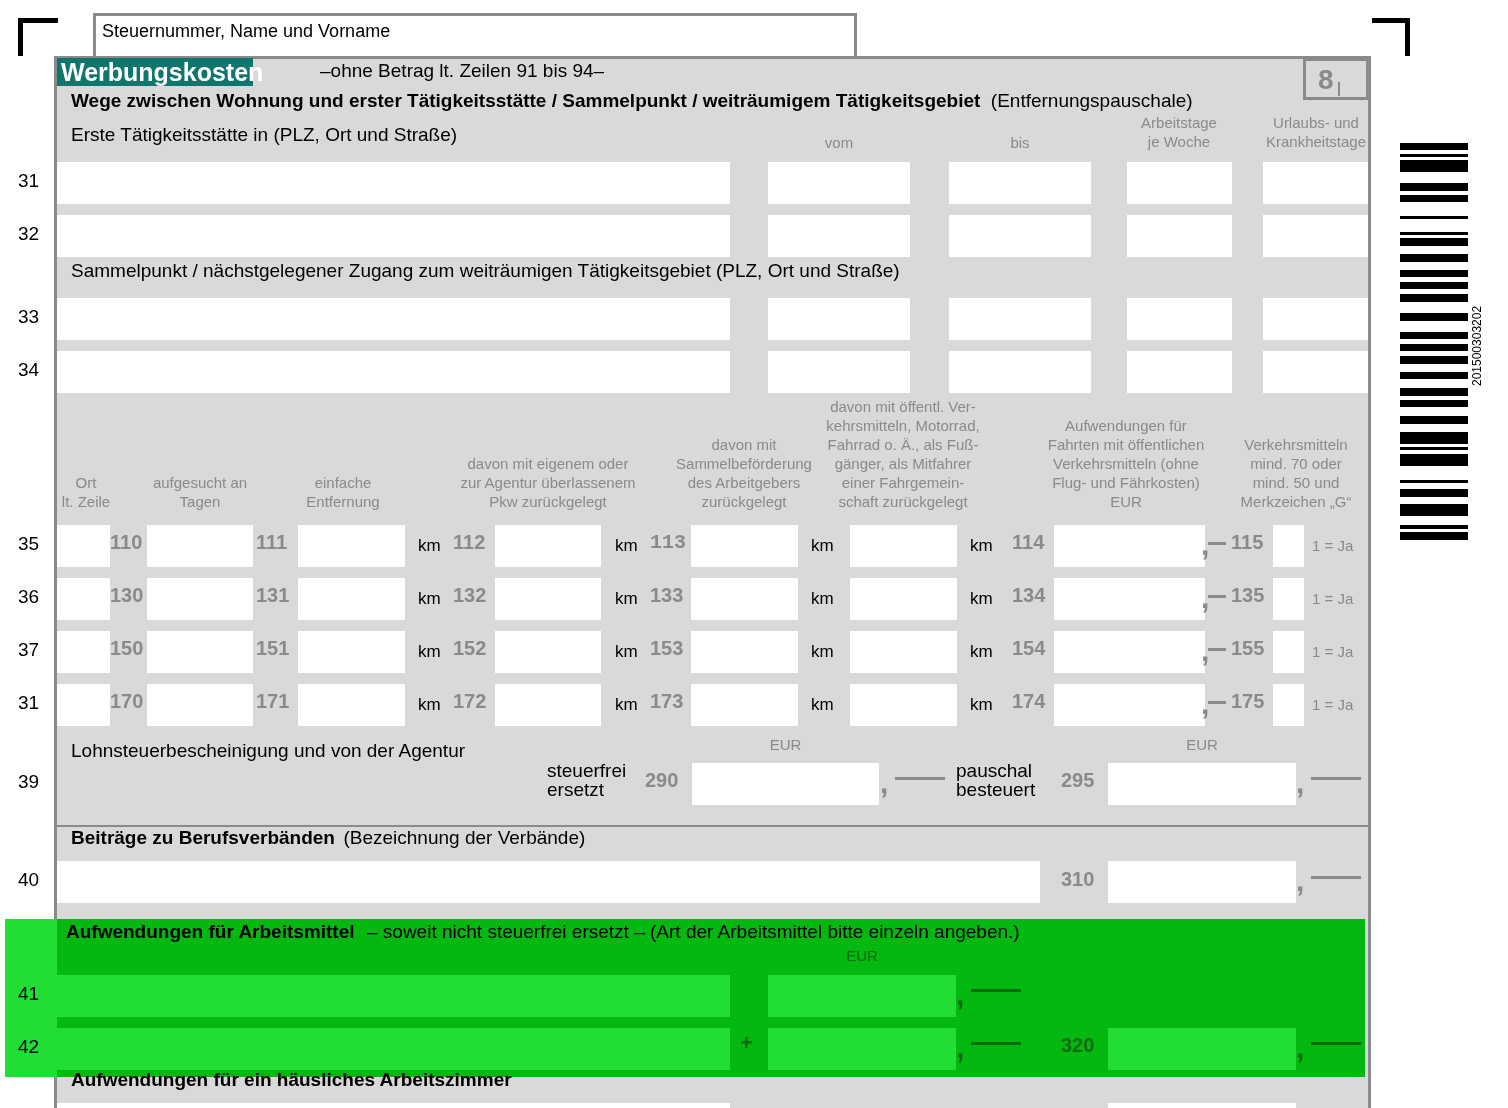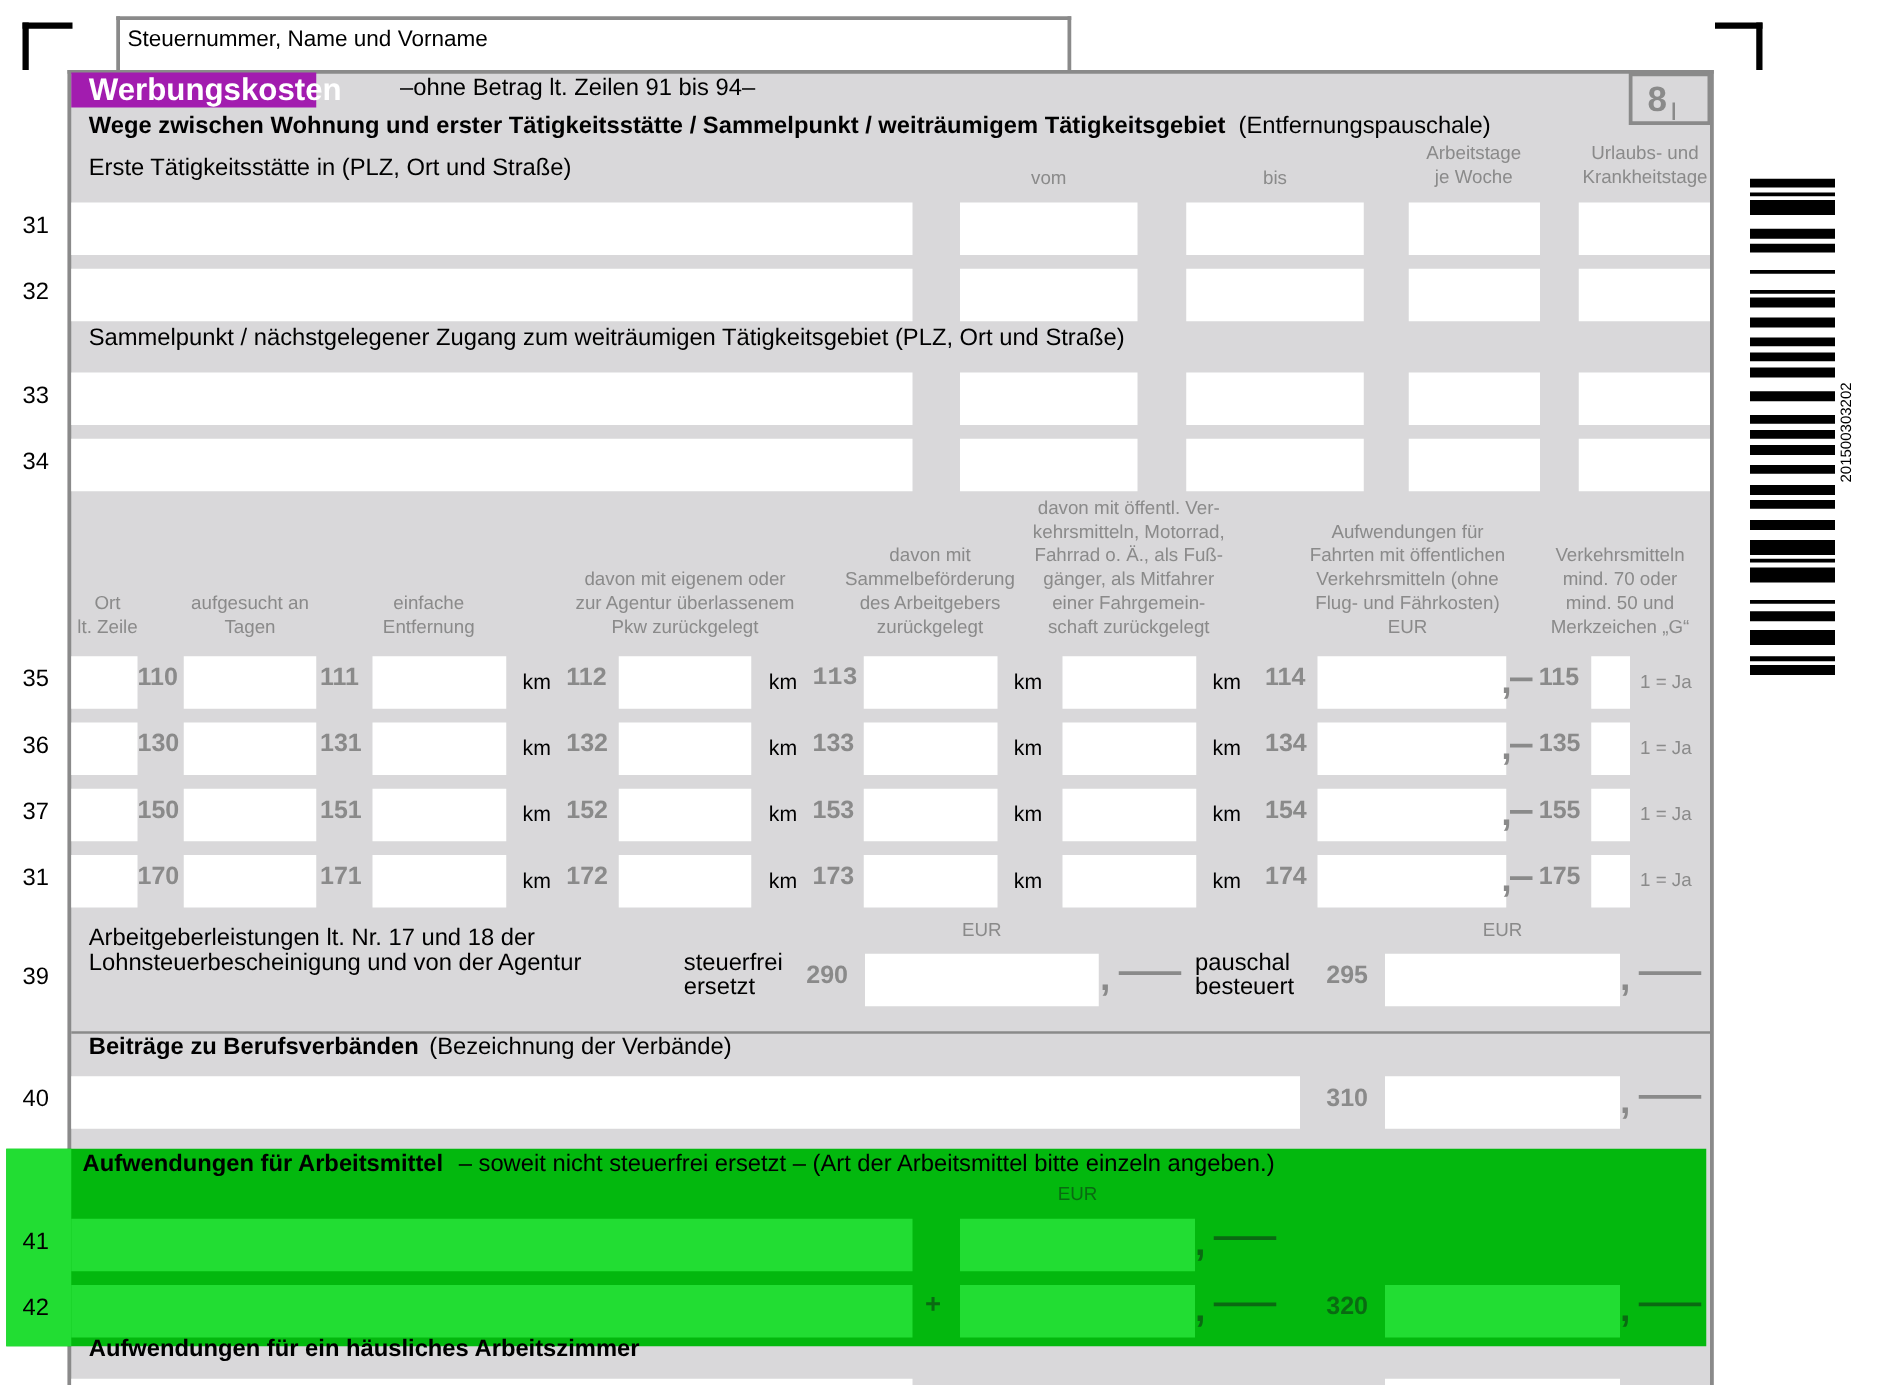--- a/index.html
+++ b/index.html
@@ -2,21 +2,21 @@
 <html><head>
 <meta charset="utf-8">
 <style>
   * { box-sizing: border-box; margin: 0; padding: 0; }
   body { width: 1508px; height: 1108px; background: #ffffff; position: relative; overflow: hidden; font-family: "Liberation Sans", sans-serif; color: #000; }
   .abs { position: absolute; }
   .corner-tl { left: 18px; top: 18px; width: 40px; height: 38px; border-left: 5px solid #000; border-top: 5px solid #000; }
   .corner-tr { left: 1372px; top: 18px; width: 38px; height: 38px; border-right: 5px solid #000; border-top: 5px solid #000; }
   .name-box { left: 93px; top: 13px; width: 764px; height: 46px; border: 3px solid #8a8a8a; border-bottom: none; background: #fff; font-size: 18px; padding: 5px 6px; }
   .form { left: 54px; top: 56px; width: 1317px; height: 1060px; background: #d9d8da; border-left: 3px solid #8a8a8a; border-right: 3px solid #8a8a8a; border-top: 3px solid #8a8a8a; }
-  .title-badge { left: 57px; top: 58px; width: 196px; height: 28px; background: #a21caf; color: #fff; font-weight: bold; font-size: 25px; padding-left: 14px; line-height: 28px; }
+  .title-badge { left: 57px; top: 58px; width: 196px; height: 28px; background: #0f766e; color: #fff; font-weight: bold; font-size: 25px; padding-left: 4px; line-height: 28px; }
   .subtitle { left: 320px; top: 60px; font-size: 19px; }
   .page-box { left: 1303px; top: 58px; width: 66px; height: 42px; border: 3px solid #8a8a8a; color: #8a8a8a; font-weight: bold; font-size: 28px; padding-left: 12px; line-height: 38px; }
   .page-tick { left: 1338px; top: 82px; width: 2px; height: 14px; background: #8a8a8a; }
   .h-bold { font-weight: bold; font-size: 19px; }
   .t19 { font-size: 19px; }
   .colhead { color: #8a8a8a; font-size: 15px; text-align: center; line-height: 19px; }
   .field { background: #fff; }
   .lineno { font-size: 19px; }
   .code { color: #8a8a8a; font-weight: bold; font-size: 20px; }
   .km { font-size: 17px; }
@@ -227,21 +227,20 @@
 <div class="abs code" style="left:1012px; top:690px;">174</div>
 <div class="abs field" style="left:1054px; top:684px; width:151px; height:42px;"></div>
 <div class="abs comma" style="left:1201px; top:687px;">,</div>
 <div class="abs dash" style="left:1208px; top:701px; width:18px;"></div>
 <div class="abs code" style="left:1231px; top:690px;">175</div>
 <div class="abs field" style="left:1273px; top:684px; width:31px; height:42px;"></div>
 <div class="abs ja" style="left:1312px; top:696px;">1 = Ja</div>
 
 <div class="abs lineno" style="left:18px; top:771px;">39</div>
 <div class="abs t19" style="left:71px; top:741px; line-height:20px;">
-  <div>Arbeitgeberleistungen lt. Nr. 17 und 18 der</div>
   <div>Lohnsteuerbescheinigung und von der Agentur</div>
 </div>
 <div class="abs t19" style="left:547px; top:761px; line-height:19px;">
   <div>steuerfrei</div>
   <div>ersetzt</div>
 </div>
 <div class="abs code" style="left:645px; top:769px;">290</div>
 <div class="abs colhead" style="left:692px; top:735px; width:187px;">EUR</div>
 <div class="abs field" style="left:692px; top:763px; width:187px; height:42px;"></div>
 <div class="abs comma" style="left:880px; top:766px;">,</div>

